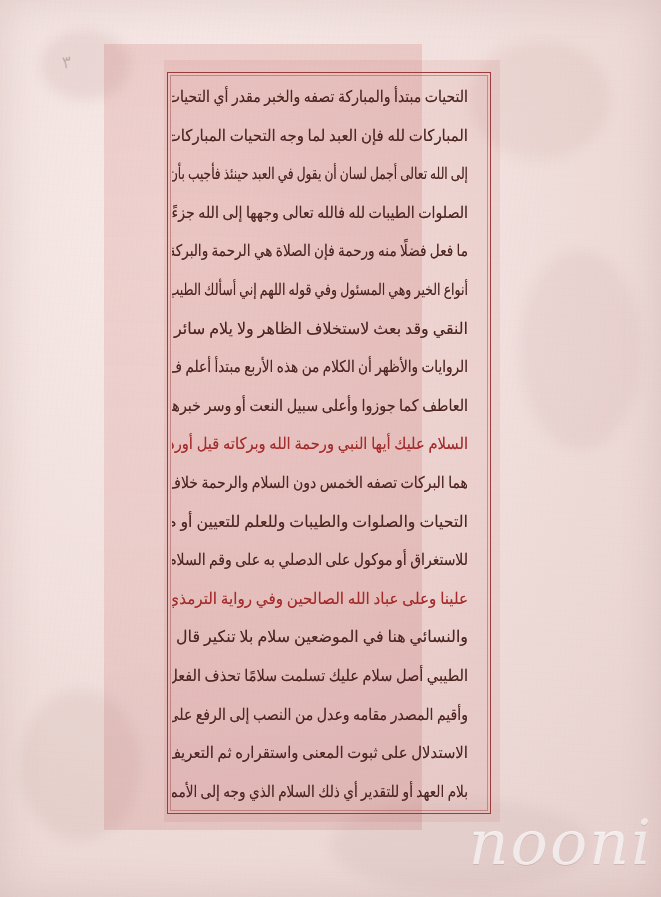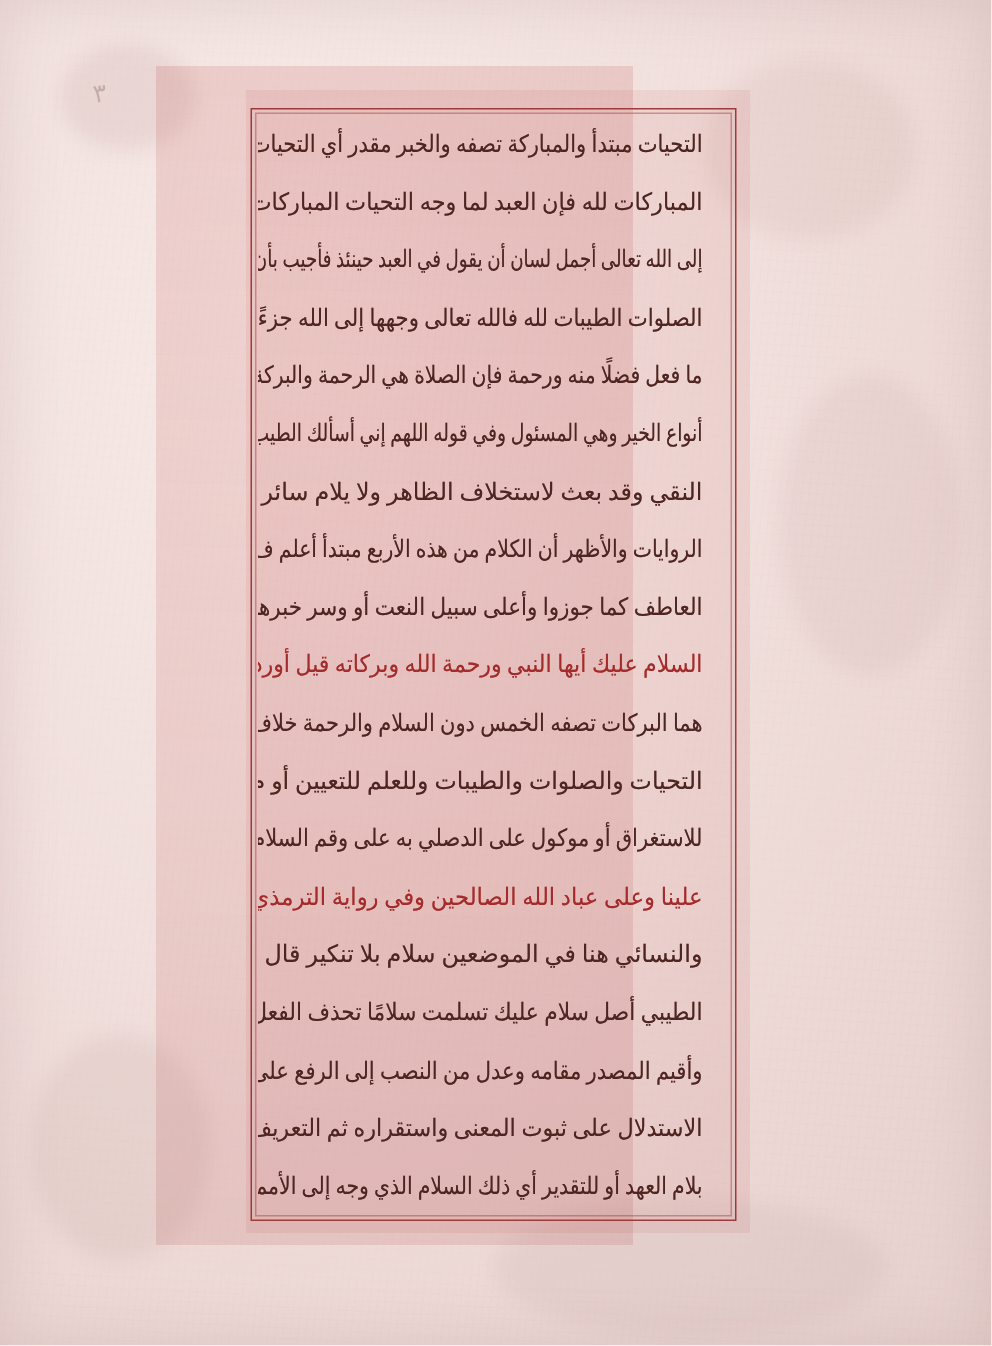--- a/index.html
+++ b/index.html
@@ -188,14 +188,15 @@
     <span class="line red" style="display: inline-block; transform: scaleX(0.947692); width: 325px;">علينا وعلى عباد الله الصالحين وفي رواية الترمذي</span>
     <span class="line" style="display: inline-block; transform: scaleX(0.993548); width: 310px;">والنسائي هنا في الموضعين سلام بلا تنكير قال</span>
     <span class="line" style="display: inline-block; transform: scaleX(0.905882); width: 340px;">الطيبي أصل سلام عليك تسلمت سلامًا تحذف الفعل</span>
     <span class="line" style="display: inline-block; transform: scaleX(0.88); width: 350px;">وأقيم المصدر مقامه وعدل من النصب إلى الرفع على</span>
     <span class="line" style="display: inline-block; transform: scaleX(0.930514); width: 331px;">الاستدلال على ثبوت المعنى واستقراره ثم التعريف</span>
     <span class="line" style="display: inline-block; transform: scaleX(0.850829); width: 362px;">بلام العهد أو للتقدير أي ذلك السلام الذي وجه إلى الأمم</span>
     
     
   </div>
 
+  <div class="watermark">nooni</div>
   <div class="edge-shadow"></div>
 </div>
 
 </body></html>

